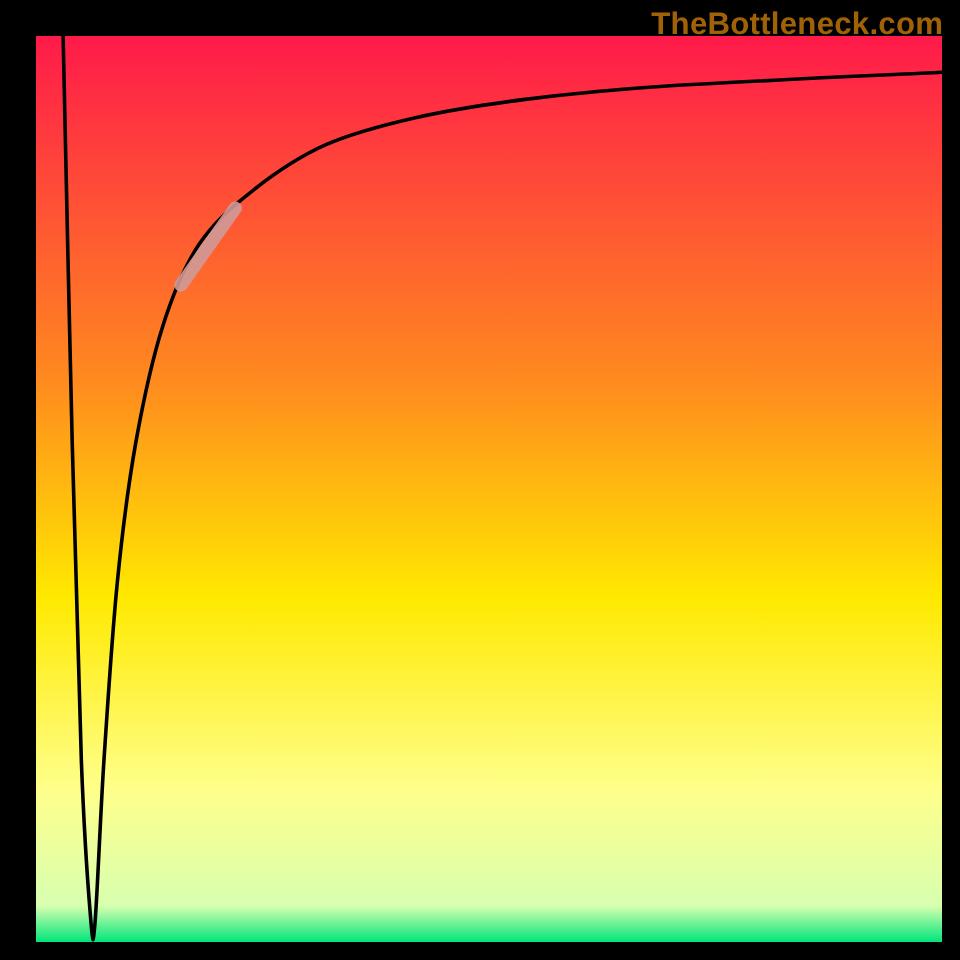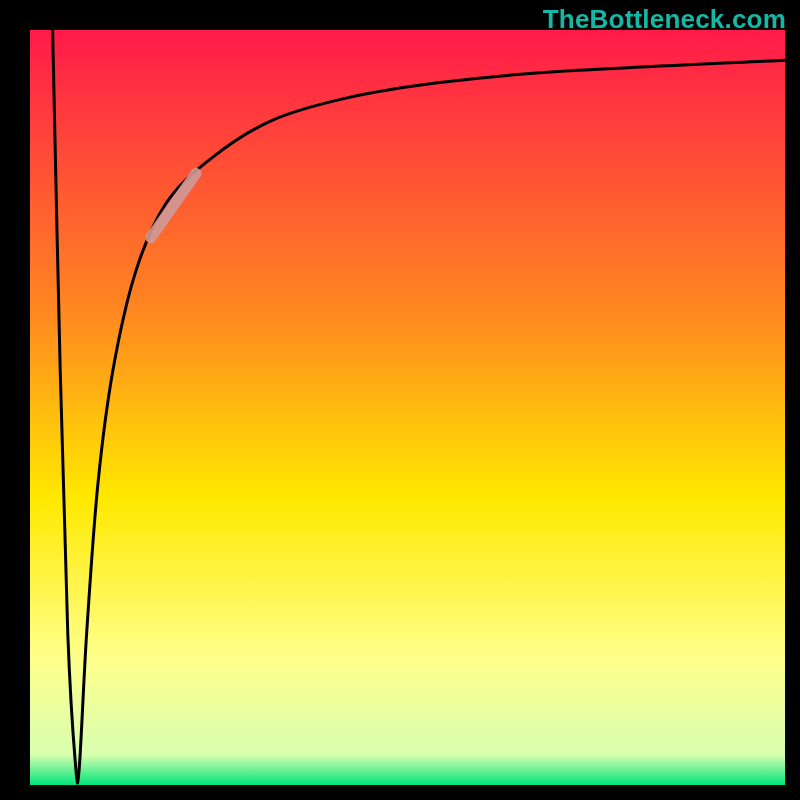--- a/index.html
+++ b/index.html
@@ -16,21 +16,21 @@
     width: 800px;
     height: 800px;
     background: #000;
   }
   .watermark {
     position: absolute;
     top: 4px;
     right: 14px;
     font-size: 26px;
     font-weight: 600;
-    color: #14b8a6;
+    color: #a16207;
     letter-spacing: 0.2px;
     user-select: none;
   }
   .plot-wrap {
     position: absolute;
     left: 30px;
     top: 30px;
     width: 755px;
     height: 755px;
   }

